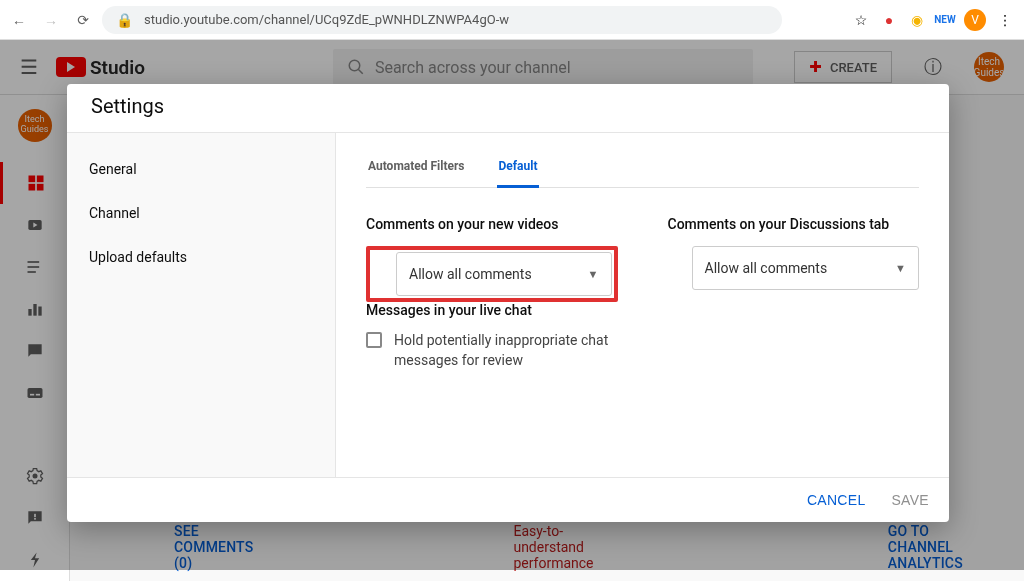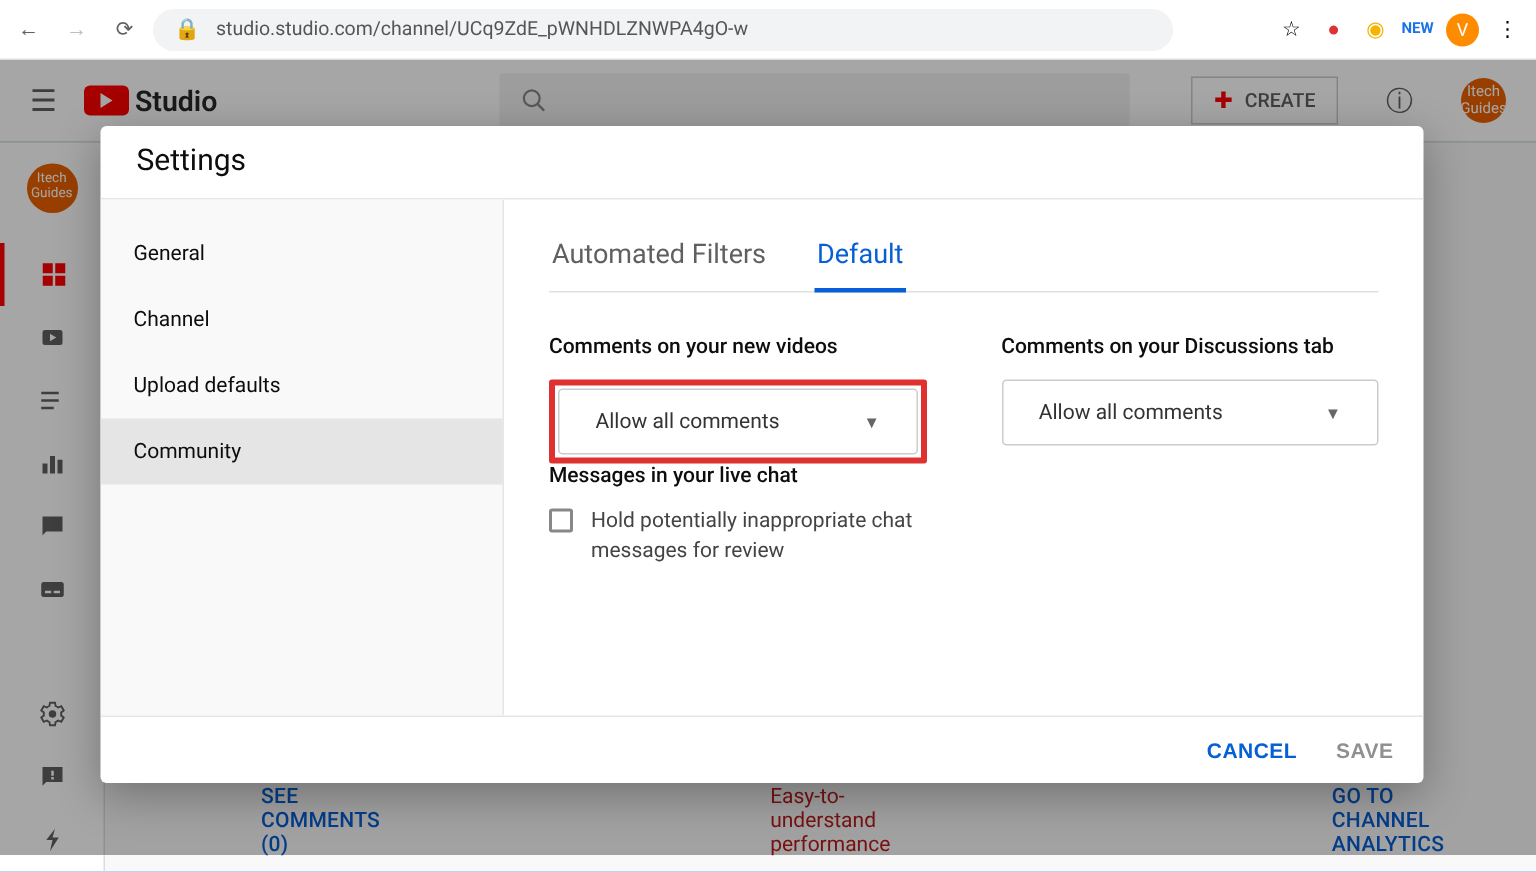--- a/index.html
+++ b/index.html
@@ -61,55 +61,55 @@
     position:absolute; top:84px; left:67px; width:882px; height:438px; background:#fff; border-radius:4px;
     box-shadow:0 8px 30px rgba(0,0,0,0.3); display:flex; flex-direction:column; overflow:hidden;
   }
   .modal-title { font-size:20px; color:#0d0d0d; padding:10px 24px 0 24px; font-weight:400;}
   .modal-body { display:flex; flex:1; margin-top:14px; border-top:1px solid #e5e5e5; overflow:hidden;}
   .modal-nav { width:269px; background:#f9f9f9; border-right:1px solid #e5e5e5; padding-top:14px;}
   .modal-nav-item { padding:14px 22px; font-size:14px; color:#0d0d0d; cursor:pointer;}
   .modal-nav-item.active { background:#e5e5e5;}
   .modal-detail { flex:1; padding:8px 30px; display:flex; flex-direction:column;}
   .modal-tabs { display:flex; gap:30px; border-bottom:1px solid #e0e0e0; padding:0; }
-  .modal-tab { padding:18px 2px 12px; font-size:18px; color:#606060; cursor:pointer; font-weight:400;}
+  .modal-tab { padding:18px 2px 12px; font-size:12px; color:#606060; cursor:pointer; font-weight:700;}
   .modal-tab.active { color:#065fd4; border-bottom:3px solid #065fd4; margin-bottom:-1px;}
   .modal-section { display:flex; gap:50px; margin-top:28px;}
   .modal-col { flex:1; max-width:270px;}
   .modal-label { font-size:14px; color:#0d0d0d; font-weight:500; margin-bottom:14px;}
   .hl-red { border:4px solid #e03131; padding:2px; border-radius:2px;}
   .select-box {
     border:1px solid #ccc; border-radius:3px; height:44px; display:flex; align-items:center;
-    justify-content:space-between; padding:0 24px; color:#333; font-size:14px; cursor:pointer; background:#fff;
+    justify-content:space-between; padding:0 12px; color:#333; font-size:14px; cursor:pointer; background:#fff;margin-left:24px;
   }
   .select-caret { color:#666; font-size:11px;}
   .sub-label { font-size:14px; color:#0d0d0d; font-weight:500; margin-bottom:12px;}
   .check-row { display:flex; gap:12px; align-items:flex-start;}
   .check-box { width:16px; height:16px; border:2px solid #888; border-radius:2px; flex-shrink:0; margin-top:2px;}
   .check-text { color:#444; font-size:14px; line-height:1.45; max-width:220px;}
   .modal-footer { border-top:1px solid #e5e5e5; padding:14px 20px; display:flex; justify-content:flex-end; gap:26px;}
-  .m-btn { font-size:14px; font-weight:700; letter-spacing:0.3px; cursor:pointer; background:none; border:none;}
+  .m-btn { font-size:14px; font-weight:400; letter-spacing:0.3px; cursor:pointer; background:none; border:none;}
   .m-cancel { color:#065fd4;}
   .m-save { color:#909090;}
 
   svg { display:block; }
   .bg-links-bottom { position:absolute; bottom:10px; left:104px; right:30px; display:flex; gap:260px;margin-top:36px;}
 </style>
 </head>
 <body>
 
 <div class="bg-browser">
   <div class="bg-nav">
     <span class="bg-ico">←</span>
     <span class="bg-ico" style="opacity:.4">→</span>
     <span class="bg-ico">⟳</span>
   </div>
   <div class="bg-omnibox">
     <span class="bg-ico">🔒</span>
-    <span>studio.studio.com/channel/UCq9ZdE_pWNHDLZNWPA4gO-w</span>
+    <span>studio.youtube.com/channel/UCq9ZdE_pWNHDLZNWPA4gO-w</span>
   </div>
   <div class="bg-right-icons">
     <span class="bg-ico">☆</span>
     <span class="bg-ico" style="color:#d33">●</span>
     <span class="bg-ico" style="color:#f5b400">◉</span>
     <span class="bg-ico" style="color:#1a73e8;font-size:10px;font-weight:700">NEW</span>
     <span class="bg-avatar-sm">V</span>
     <span class="bg-ico">⋮</span>
   </div>
 </div>
@@ -120,20 +120,21 @@
     <span class="bg-logo-play"></span>
     <span class="bg-logo-text">Studio</span>
   </div>
   <div class="bg-search">
     <span>
       <svg width="18" height="18" viewBox="0 0 24 24" fill="none" stroke="#888" stroke-width="2">
           <circle cx="10" cy="10" r="7"></circle>
           <line x1="21" y1="21" x2="15" y2="15"></line>
         </svg>
     </span>
+    <span>Search across your channel</span>
   </div>
   <div class="bg-create">
     <span class="bg-create-ico">✚</span>
     <span>CREATE</span>
   </div>
   <span class="bg-help">ⓘ</span>
   <span class="bg-avatar-ch">Itech Guides</span>
 </div>
 
 <div class="bg-sidebar">
@@ -208,21 +209,20 @@
 
 <div class="dim"></div>
 
 <div class="modal">
   <div class="modal-title">Settings</div>
   <div class="modal-body">
     <div class="modal-nav">
       <div class="modal-nav-item">General</div>
       <div class="modal-nav-item">Channel</div>
       <div class="modal-nav-item">Upload defaults</div>
-      <div class="modal-nav-item active">Community</div>
     </div>
     <div class="modal-detail">
       <div class="modal-tabs">
         <div class="modal-tab">Automated Filters</div>
         <div class="modal-tab active">Default</div>
       </div>
       <div class="modal-section">
         <div class="modal-col">
           <div class="modal-label">Comments on your new videos</div>
           <div class="hl-red">

